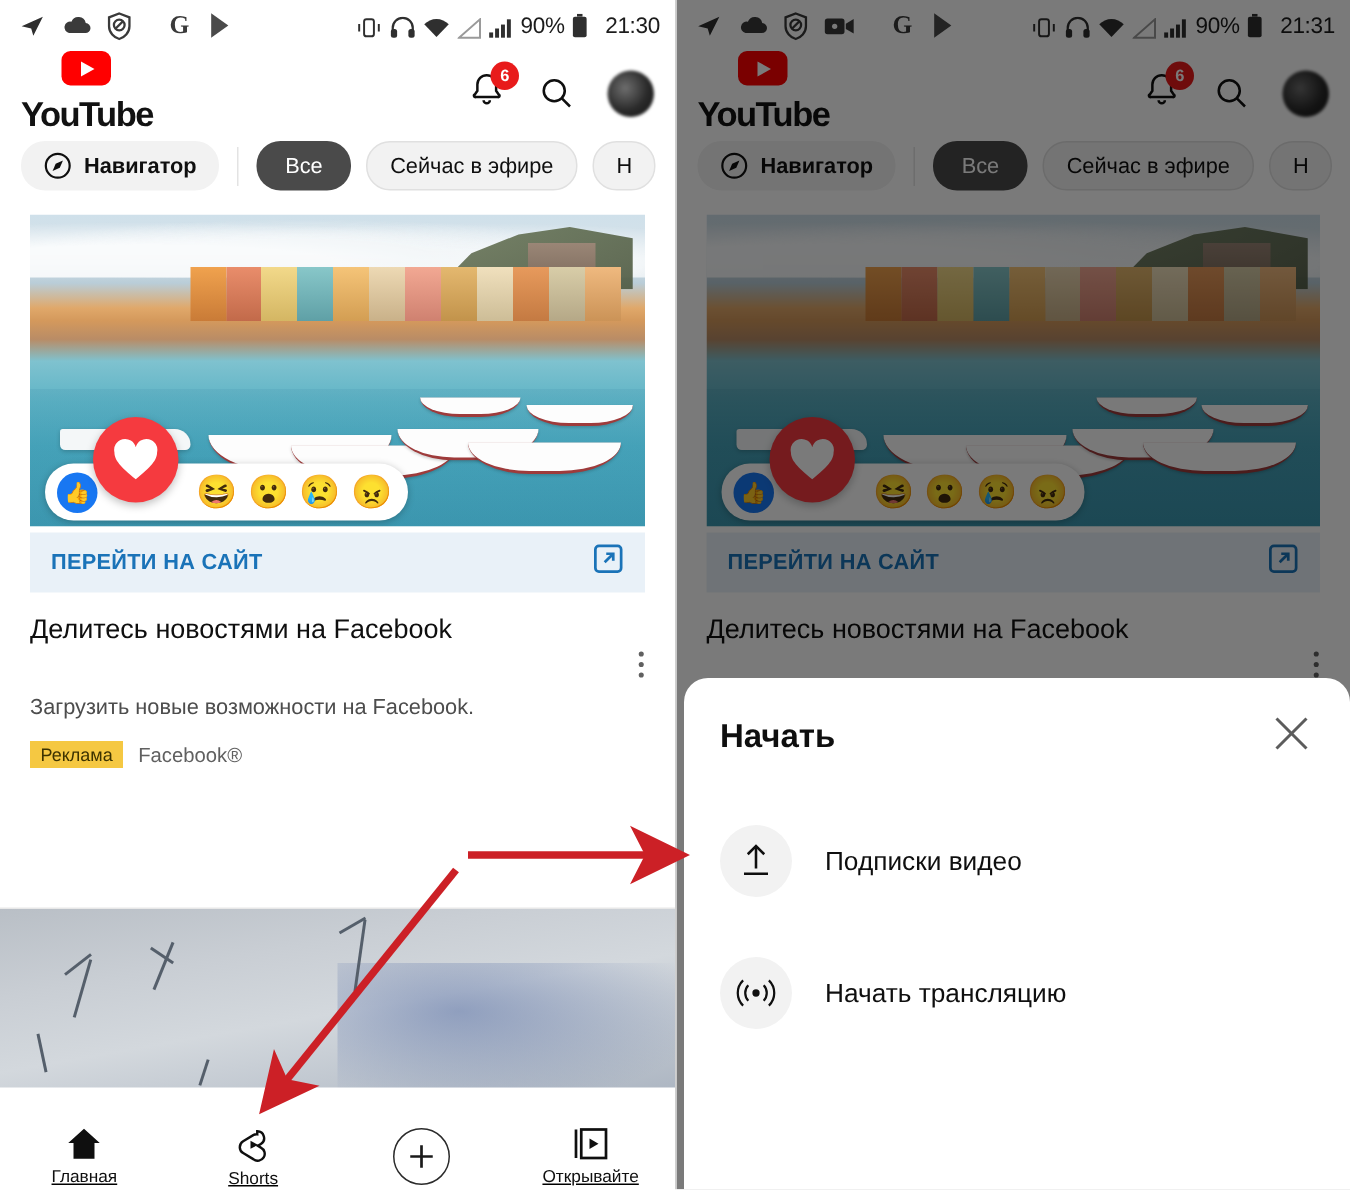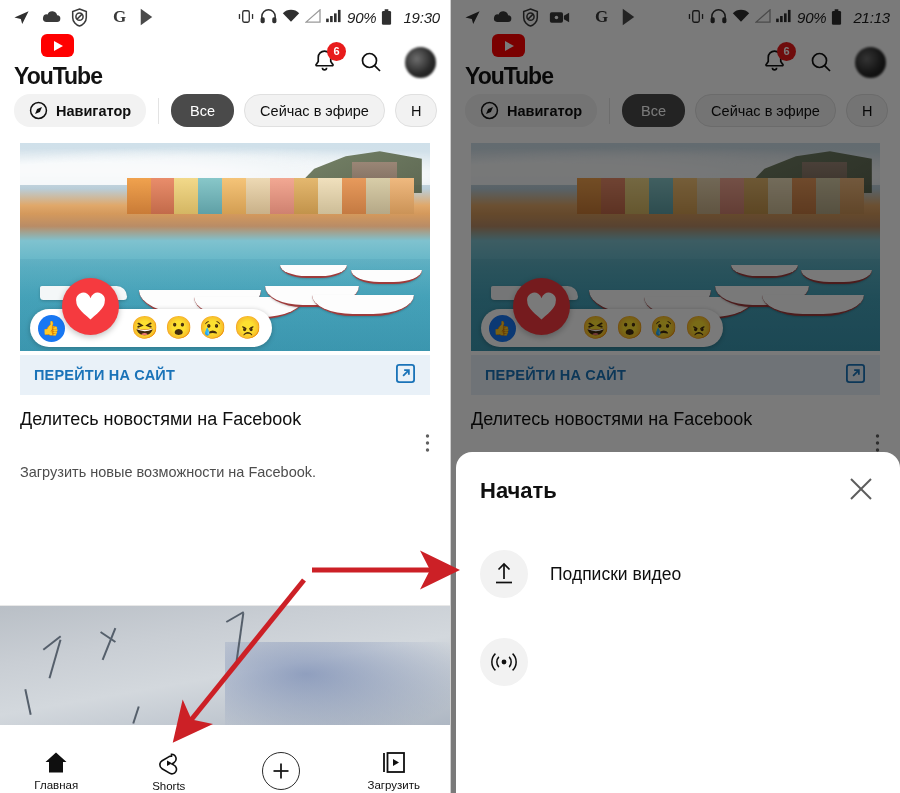--- a/index.html
+++ b/index.html
@@ -12,21 +12,21 @@
   .panel { position: relative; width: 450px; height: 793px; overflow: hidden; background: #fff; }
   .panel-right { border-left: 1px solid #cfcfcf; }
 
   
   .statusbar {
     height: 34px; display: flex; align-items: center;
     padding: 0 10px 0 12px; gap: 7px; font-size: 15px; color: #1c1c1c;
   }
   .sb-left { display: flex; align-items: center; gap: 10px; }
   .sb-mid { display: flex; align-items: center; gap: 12px; margin-left: 18px; }
-  .sb-right { margin-left: auto; display: flex; align-items: flex-start; gap: 5px; font-style: italic; }
+  .sb-right { margin-left: auto; display: flex; align-items: flex-end; gap: 5px; }
   .sb-right .pct { font-size: 15px; font-weight: 400; letter-spacing: -.2px; }
   .sb-right .clock { font-size: 15px; margin-left: 6px; letter-spacing: -.2px; }
   .ico { display: inline-flex; align-items: center; justify-content: center; }
 
   
   .ytheader { height: 56px; display: flex; align-items: center; padding: 0 14px; }
   .logo { display: flex; align-items: center; gap: 6px; flex-direction: column; }
   .logo-box {
     width: 33px; height: 23px; background: #ff0000; border-radius: 6px;
     display: flex; align-items: center; justify-content: center;
@@ -143,21 +143,21 @@
   .snow::before {
     content: ""; position: absolute; left: 50%; top: 30%; width: 60%; height: 90%;
     background: radial-gradient(ellipse at 30% 30%, #5d74a8 0%, rgba(93,116,168,0) 62%);
     opacity: .55;
   }
   .twig { position: absolute; background: #555f6b; }
 
   
   .bottomnav {
     position: absolute; left: 0; right: 0; bottom: 0; height: 48px; background: #fff;
-    display: flex; align-items: center; justify-content: space-around; padding-top: 4px;
+    display: flex; align-items: center; justify-content: space-around; padding-top: 4px; text-decoration: underline;
   }
   .navitem { display: flex; flex-direction: column; align-items: center; gap: 5px; width: 86px; }
   .navlabel { font-size: 11.5px; color: #0f0f0f; }
   .plusbtn {
     width: 38px; height: 38px; border-radius: 50%; border: 1.6px solid #2b2b2b;
     display: flex; align-items: center; justify-content: center; color: #1a1a1a;
   }
 
   
   .arrow-svg { position: absolute; left: 0; top: 0; width: 900px; height: 793px; pointer-events: none; z-index: 40; }
@@ -247,21 +247,21 @@
               <rect x="13.5" y="1" width="3" height="14" fill="#2f2f2f"></rect>
             </svg>
         </span>
         <span class="pct">90%</span>
         <span class="ico">
           <svg width="11" height="17" viewBox="0 0 12 18">
               <rect x="4" y="0" width="4" height="2" fill="#2f2f2f"></rect>
               <rect x="1" y="2" width="10" height="15" rx="1.5" fill="#2f2f2f"></rect>
             </svg>
         </span>
-        <span class="clock">19:30</span>
+        <span class="clock">21:30</span>
       </div>
     </div>
 
     <div class="ytheader">
       <div class="logo">
         <span class="logo-box">
             <span class="logo-tri"></span>
           </span>
         <span class="logo-word">YouTube</span>
       </div>
@@ -362,20 +362,24 @@
       <h3>Делитесь новостями на Facebook</h3>
       <span class="kebab">
         <svg width="5" height="20" viewBox="0 0 5 20">
             <circle cx="2.5" cy="3" r="1.7" fill="#606060"></circle>
             <circle cx="2.5" cy="10" r="1.7" fill="#606060"></circle>
             <circle cx="2.5" cy="17" r="1.7" fill="#606060"></circle>
           </svg>
       </span>
     </div>
     <div class="addesc">Загрузить новые возможности на Facebook.</div>
+    <div class="adrow">
+      <span class="adbadge">Реклама</span>
+      <span class="adbrand">Facebook®</span>
+    </div>
 
     <div class="snow">
       <span class="twig" style="left:12%;top:28%;width:2px;height:40px;transform:rotate(16deg);"></span>
       <span class="twig" style="left:9%;top:30%;width:22px;height:2px;transform:rotate(-38deg);"></span>
       <span class="twig" style="left:6%;top:70%;width:2px;height:26px;transform:rotate(-12deg);"></span>
       <span class="twig" style="left:24%;top:18%;width:2px;height:34px;transform:rotate(22deg);"></span>
       <span class="twig" style="left:22%;top:25%;width:18px;height:2px;transform:rotate(34deg);"></span>
       <span class="twig" style="left:53%;top:6%;width:2px;height:48px;transform:rotate(8deg);"></span>
       <span class="twig" style="left:50%;top:8%;width:20px;height:2px;transform:rotate(-30deg);"></span>
       <span class="twig" style="left:30%;top:84%;width:2px;height:18px;transform:rotate(18deg);"></span>
@@ -408,21 +412,21 @@
         </span>
       </div>
       <div class="navitem">
         <span class="ico">
           <svg width="24" height="23" viewBox="0 0 24 23">
               <line x1="2" y1="2" x2="2" y2="21" stroke="#0f0f0f" stroke-width="1.8"></line>
               <rect x="5.5" y="2" width="16.5" height="19" fill="none" stroke="#0f0f0f" stroke-width="1.8"></rect>
               <path d="M11 8 L17 11.5 L11 15 Z" fill="#0f0f0f"></path>
             </svg>
         </span>
-        <span class="navlabel">Загрузить</span>
+        <span class="navlabel">Открывайте</span>
       </div>
     </div>
   </div>
 
   <div class="panel panel-right">
 
     <div class="statusbar">
       <div class="sb-left">
         <span class="ico">
           <svg width="19" height="17" viewBox="0 0 24 24">
@@ -490,21 +494,21 @@
               <rect x="13.5" y="1" width="3" height="14" fill="#2f2f2f"></rect>
             </svg>
         </span>
         <span class="pct">90%</span>
         <span class="ico">
           <svg width="11" height="17" viewBox="0 0 12 18">
               <rect x="4" y="0" width="4" height="2" fill="#2f2f2f"></rect>
               <rect x="1" y="2" width="10" height="15" rx="1.5" fill="#2f2f2f"></rect>
             </svg>
         </span>
-        <span class="clock">21:13</span>
+        <span class="clock">21:31</span>
       </div>
     </div>
 
     <div class="ytheader">
       <div class="logo">
         <span class="logo-box">
             <span class="logo-tri"></span>
           </span>
         <span class="logo-word">YouTube</span>
       </div>
@@ -640,20 +644,21 @@
       <div class="sheet-item">
         <span class="sheet-icon">
           <svg width="28" height="26" viewBox="0 0 30 26">
               <circle cx="15" cy="13" r="2.6" fill="#0f0f0f"></circle>
               <path d="M9.5 7.5 a8 8 0 0 0 0 11" fill="none" stroke="#0f0f0f" stroke-width="1.6"></path>
               <path d="M20.5 7.5 a8 8 0 0 1 0 11" fill="none" stroke="#0f0f0f" stroke-width="1.6"></path>
               <path d="M5.8 4 a12.5 12.5 0 0 0 0 18" fill="none" stroke="#0f0f0f" stroke-width="1.6"></path>
               <path d="M24.2 4 a12.5 12.5 0 0 1 0 18" fill="none" stroke="#0f0f0f" stroke-width="1.6"></path>
             </svg>
         </span>
+        <span class="sheet-label">Начать трансляцию</span>
       </div>
 
     </div>
   </div>
 
   <svg class="arrow-svg" viewBox="0 0 900 793">
     <defs>
       <marker id="ah" markerWidth="9" markerHeight="9" refX="6.4" refY="4.5" orient="auto">
         <path d="M0.4,0.6 L8.4,4.5 L0.4,8.4 L2.4,4.5 Z" fill="#cc2026"></path>
       </marker>

